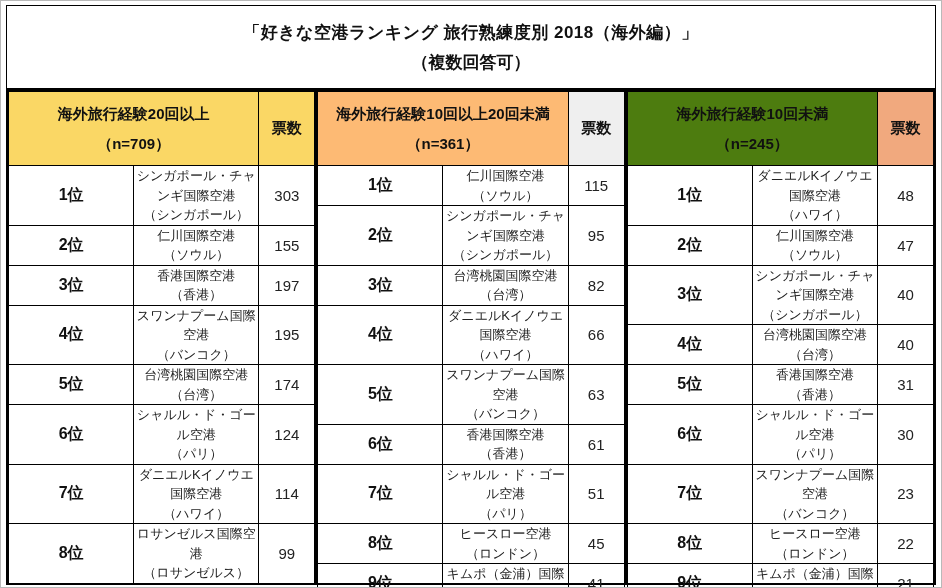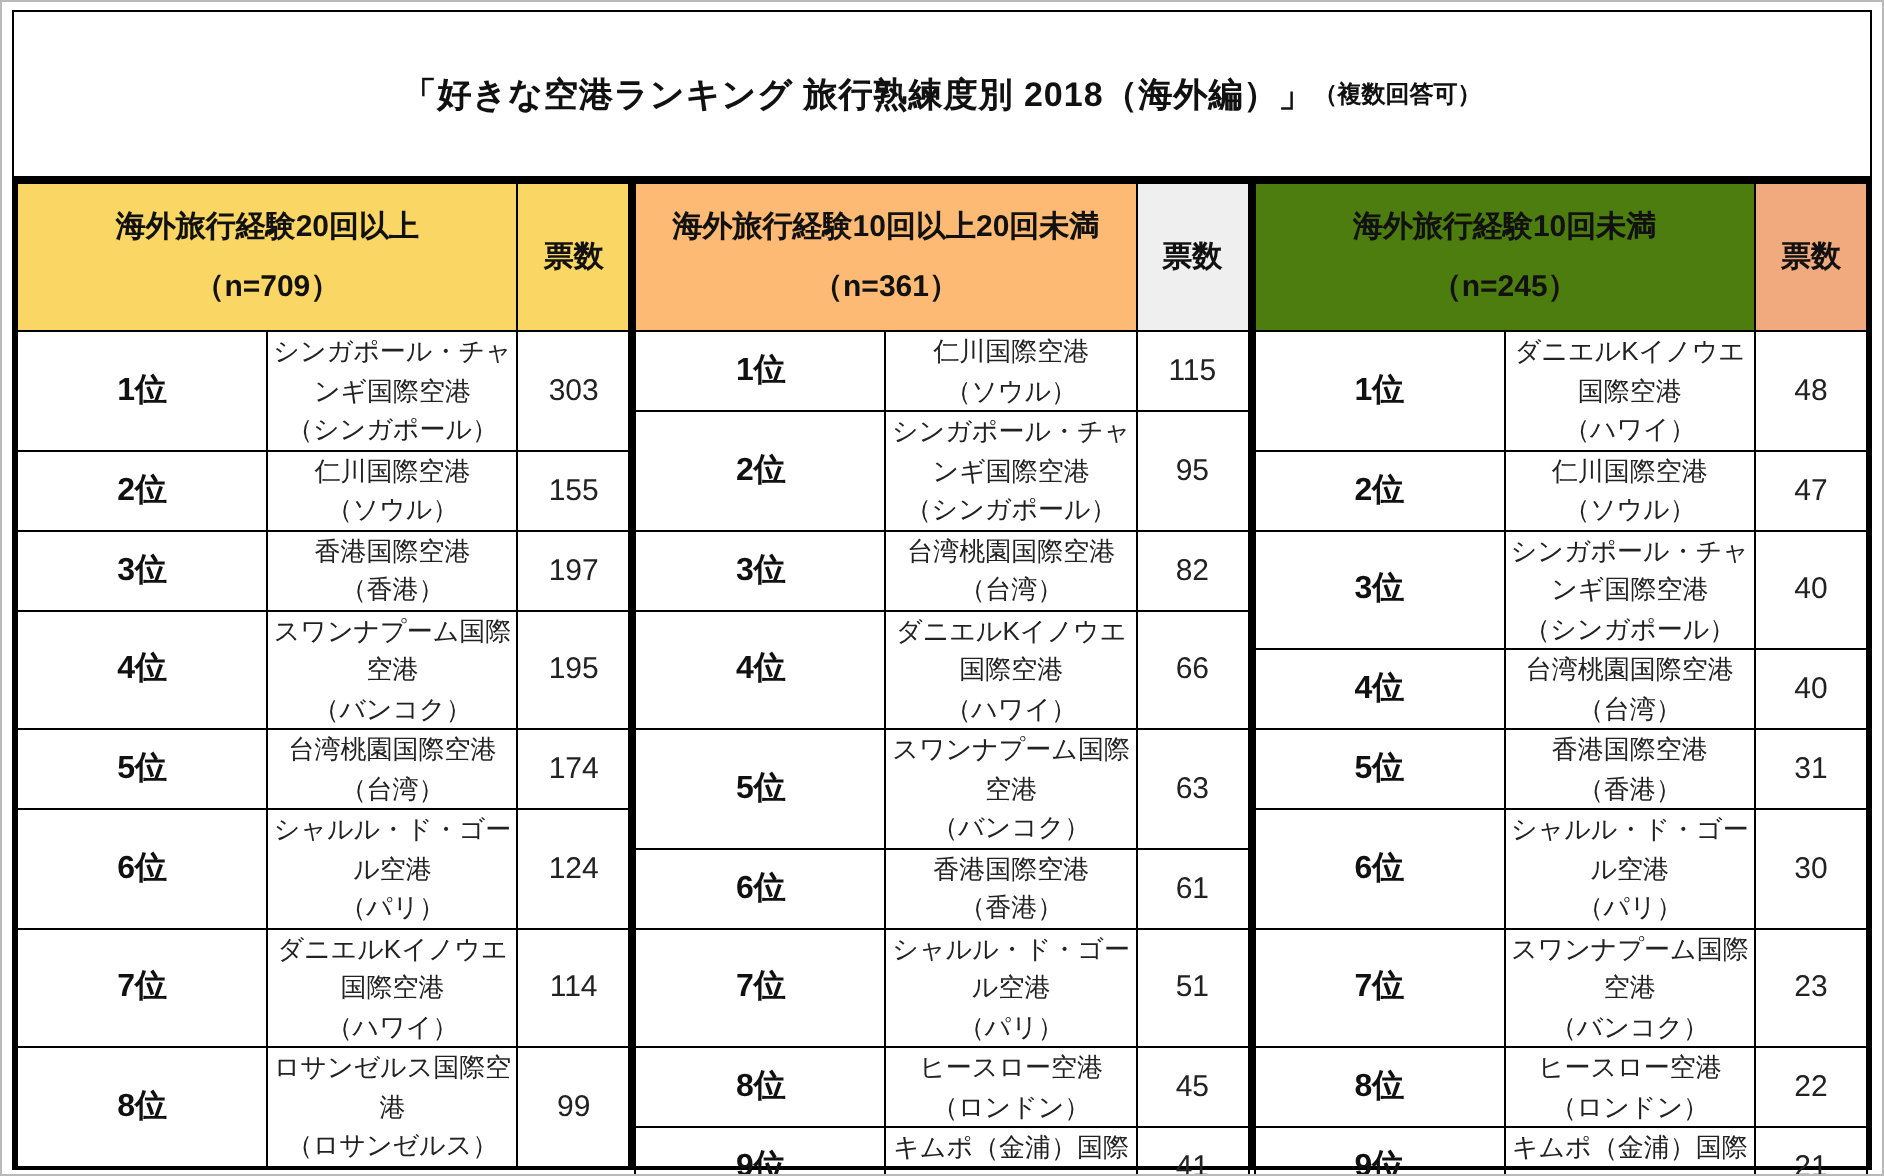--- a/index.html
+++ b/index.html
@@ -9,26 +9,26 @@
     background: #ffffff;
     font-family: "Liberation Sans", "DejaVu Sans", sans-serif;
     border: 1px solid #b9b9b9;
     padding: 4px 5px 0 5px;
     color: #111;
   }
   .title-row { display: flex; height: 84px; }
   .title-box {
     flex: 1;
     border: 1px solid #000;
-    display: flex; flex-direction: row;
+    display: flex; flex-direction: column;
     justify-content: center; align-items: center;
     row-gap: 7px;
   }
   .title-main { font-size: 17px; font-weight: 700; letter-spacing: .5px; }
-  .title-sub  { font-size: 12px; font-weight: 700; }
+  .title-sub  { font-size: 17px; font-weight: 700; }
   .logo-area { width: 114px; display: flex; align-items: center; justify-content: center; }
   .logo-text {
     font-size: 25px; font-weight: 700;
     padding: 0 3px 3px 3px;
     border-bottom: 3px solid #b9dcf2;
     letter-spacing: 1px;
   }
   .groups-row {
     display: flex;
     height: 496px;

